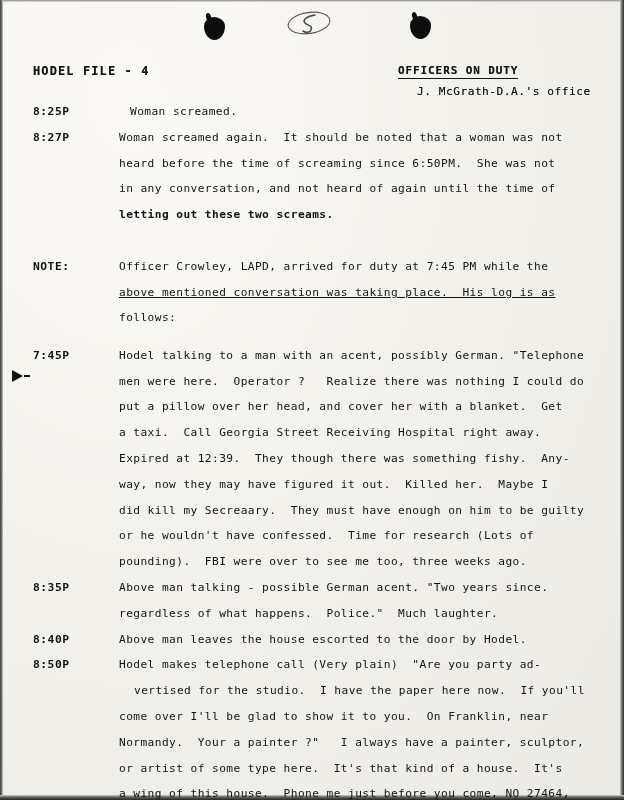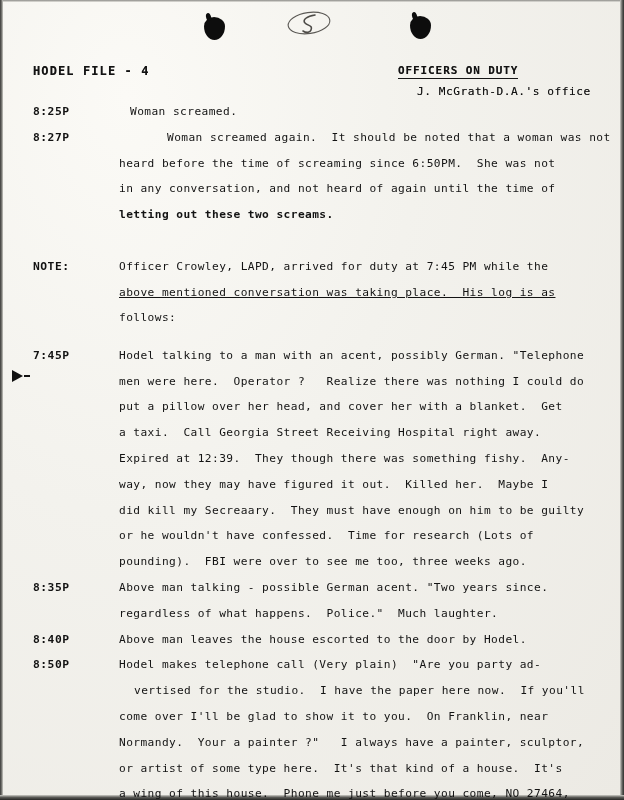--- a/index.html
+++ b/index.html
@@ -162,21 +162,21 @@
   <div class="typed" id="title-left">HODEL FILE - 4</div>
 
   <div class="typed" id="title-right">OFFICERS ON DUTY</div>
 
   <div class="typed" id="subtitle-right">J. McGrath-D.A.'s office</div>
 
   <div id="entries-layer">
       <div class="entry-time" style="top: 105px;">8:25P</div>
       <div class="entry-line" style="top: 105px; margin-left: 11px;">Woman screamed.</div>
       <div class="entry-time" style="top: 130.8px;">8:27P</div>
-      <div class="entry-line" style="top: 130.8px; margin-left: 48px;">Woman screamed again.  It should be noted that a woman was not</div>
+      <div class="entry-line" style="top: 130.8px;">Woman screamed again.  It should be noted that a woman was not</div>
       <div class="entry-line" style="top: 156.6px;">heard before the time of screaming since 6:50PM.  She was not</div>
       <div class="entry-line" style="top: 182.4px;">in any conversation, and not heard of again until the time of</div>
       <div class="entry-line" style="top: 208.2px; font-weight: bold;">letting out these two screams.</div>
       <div class="entry-time" style="top: 259.8px;">NOTE:</div>
       <div class="entry-line" style="top: 259.8px;">Officer Crowley, LAPD, arrived for duty at 7:45 PM while the</div>
       <div class="entry-line" style="top: 285.6px; text-decoration: underline;">above mentioned conversation was taking place.  His log is as</div>
       <div class="entry-line" style="top: 311.4px;">follows:</div>
       <div class="entry-time" style="top: 348.81px;">7:45P</div>
       <div class="entry-line" style="top: 348.81px;">Hodel talking to a man with an acent, possibly German. "Telephone</div>
       <div class="entry-line" style="top: 374.61px;">men were here.  Operator ?   Realize there was nothing I could do</div>

